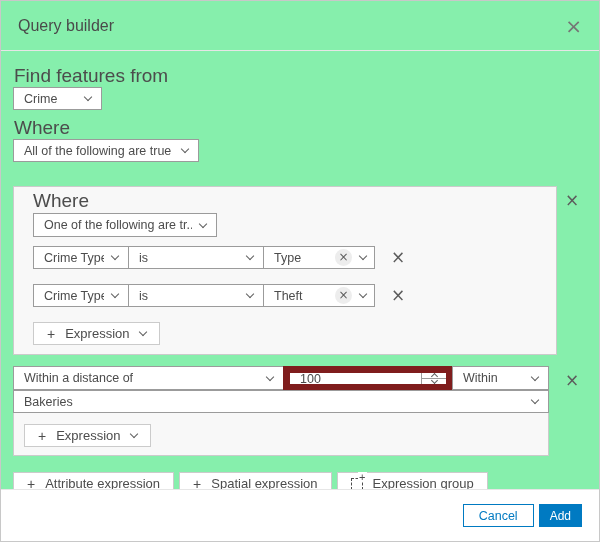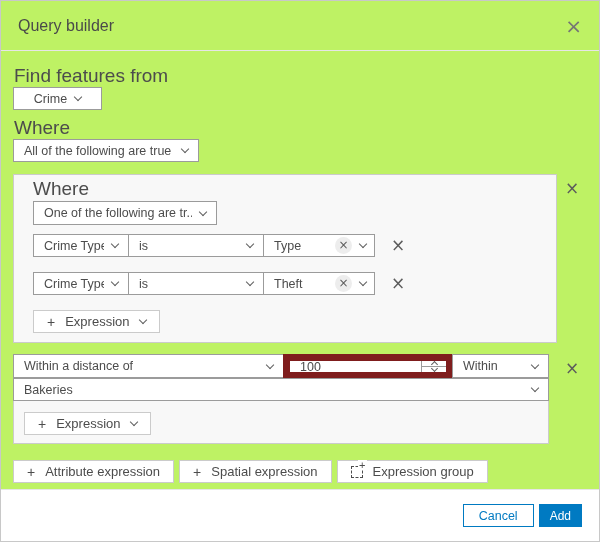--- a/index.html
+++ b/index.html
@@ -4,21 +4,21 @@
 <style>
   * { box-sizing: border-box; }
   html,body { margin:0; padding:0; }
   body {
     width:600px; height:542px;
     font-family:"Liberation Sans", sans-serif;
     color:#4c4c4c; background:#fff;
   }
   .dialog {
     position:relative; width:600px; height:542px;
-    border:1px solid #c8c8c8; background:#bef264; overflow:hidden;
+    border:1px solid #c8c8c8; background:#86efac; overflow:hidden;
   }
   .header {
     height:50px; border-bottom:1px solid #e6e6e6;
     display:flex; align-items:center; justify-content:space-between;
     padding:0 17px;
   }
   .title { font-size:16px; font-weight:400; color:#4a4a4a; margin:0; }
   .xbtn {
     font-size:17px; line-height:1; color:#5c5c5c; cursor:pointer;
     font-family:"DejaVu Sans", sans-serif; user-select:none;
@@ -31,22 +31,22 @@
     height:23px; border:1px solid #9b9b9b; background:#fff;
     display:inline-flex; align-items:center; justify-content:space-between;
     padding:0 10px; cursor:pointer; vertical-align:top;
   }
   .sel-text { font-size:12.5px; white-space:nowrap; overflow:hidden; }
   .chev {
     flex:none; width:6px; height:6px; margin-left:8px; margin-top:-3px;
     border-right:1.2px solid #5f5f5f; border-bottom:1.2px solid #5f5f5f;
     transform:rotate(45deg);
   }
-  .w-crime { width:89px; margin-bottom:10px;justify-content:center; }
-  .w-all { width:186px; margin-bottom:12px; }
+  .w-crime { width:89px; margin-bottom:10px; }
+  .w-all { width:186px; margin-bottom:24px; }
 
   .gwrap { display:flex; align-items:flex-start; }
   .gx { width:30px; display:flex; justify-content:center; padding-top:6px; }
   .group { flex:1; border:1px solid #cbcbcb; background:#f8f8f8; }
   .g1 { padding:6px 10px 9px 10px; }
   .g1 .label { margin-left:9px; margin-bottom:5px; }
   .w-oneof { width:184px; height:24px; margin:0 0 9px 9px; }
   .expr-row { display:flex; align-items:center; margin-left:9px; margin-bottom:15px; }
   .expr-row .select + .select { margin-left:-1px;align-items:center; }
   .w-field { width:96px; }

